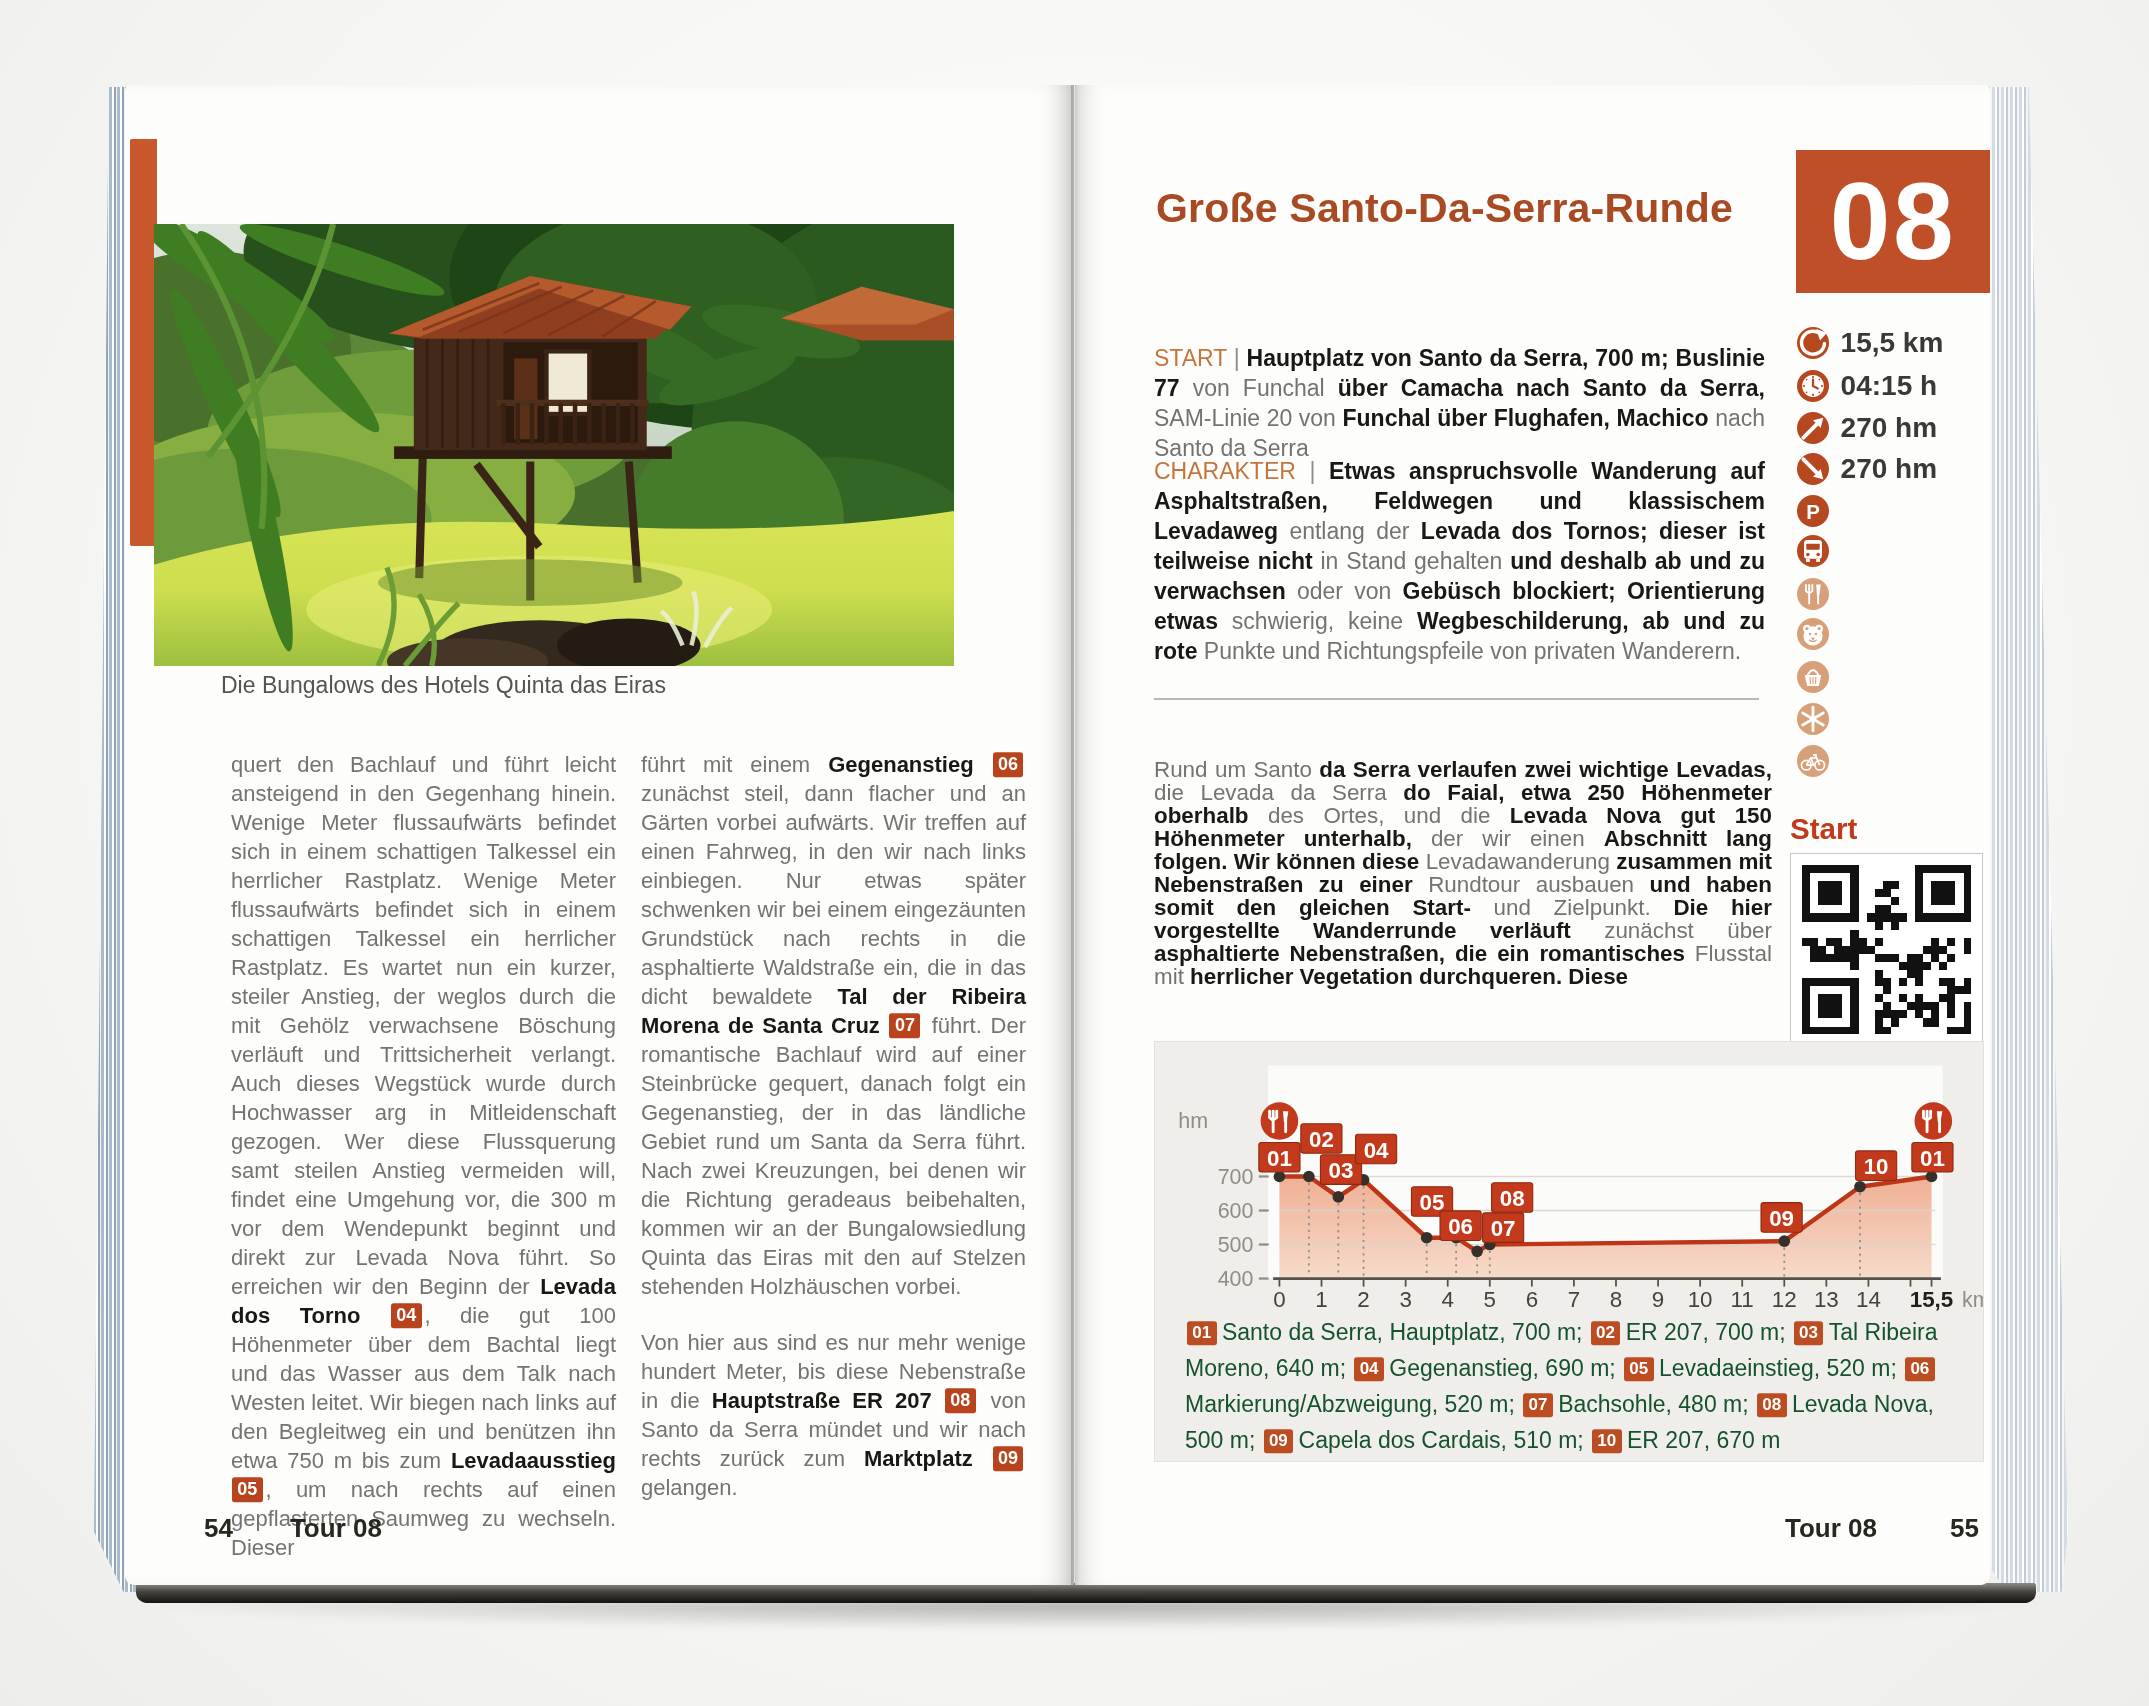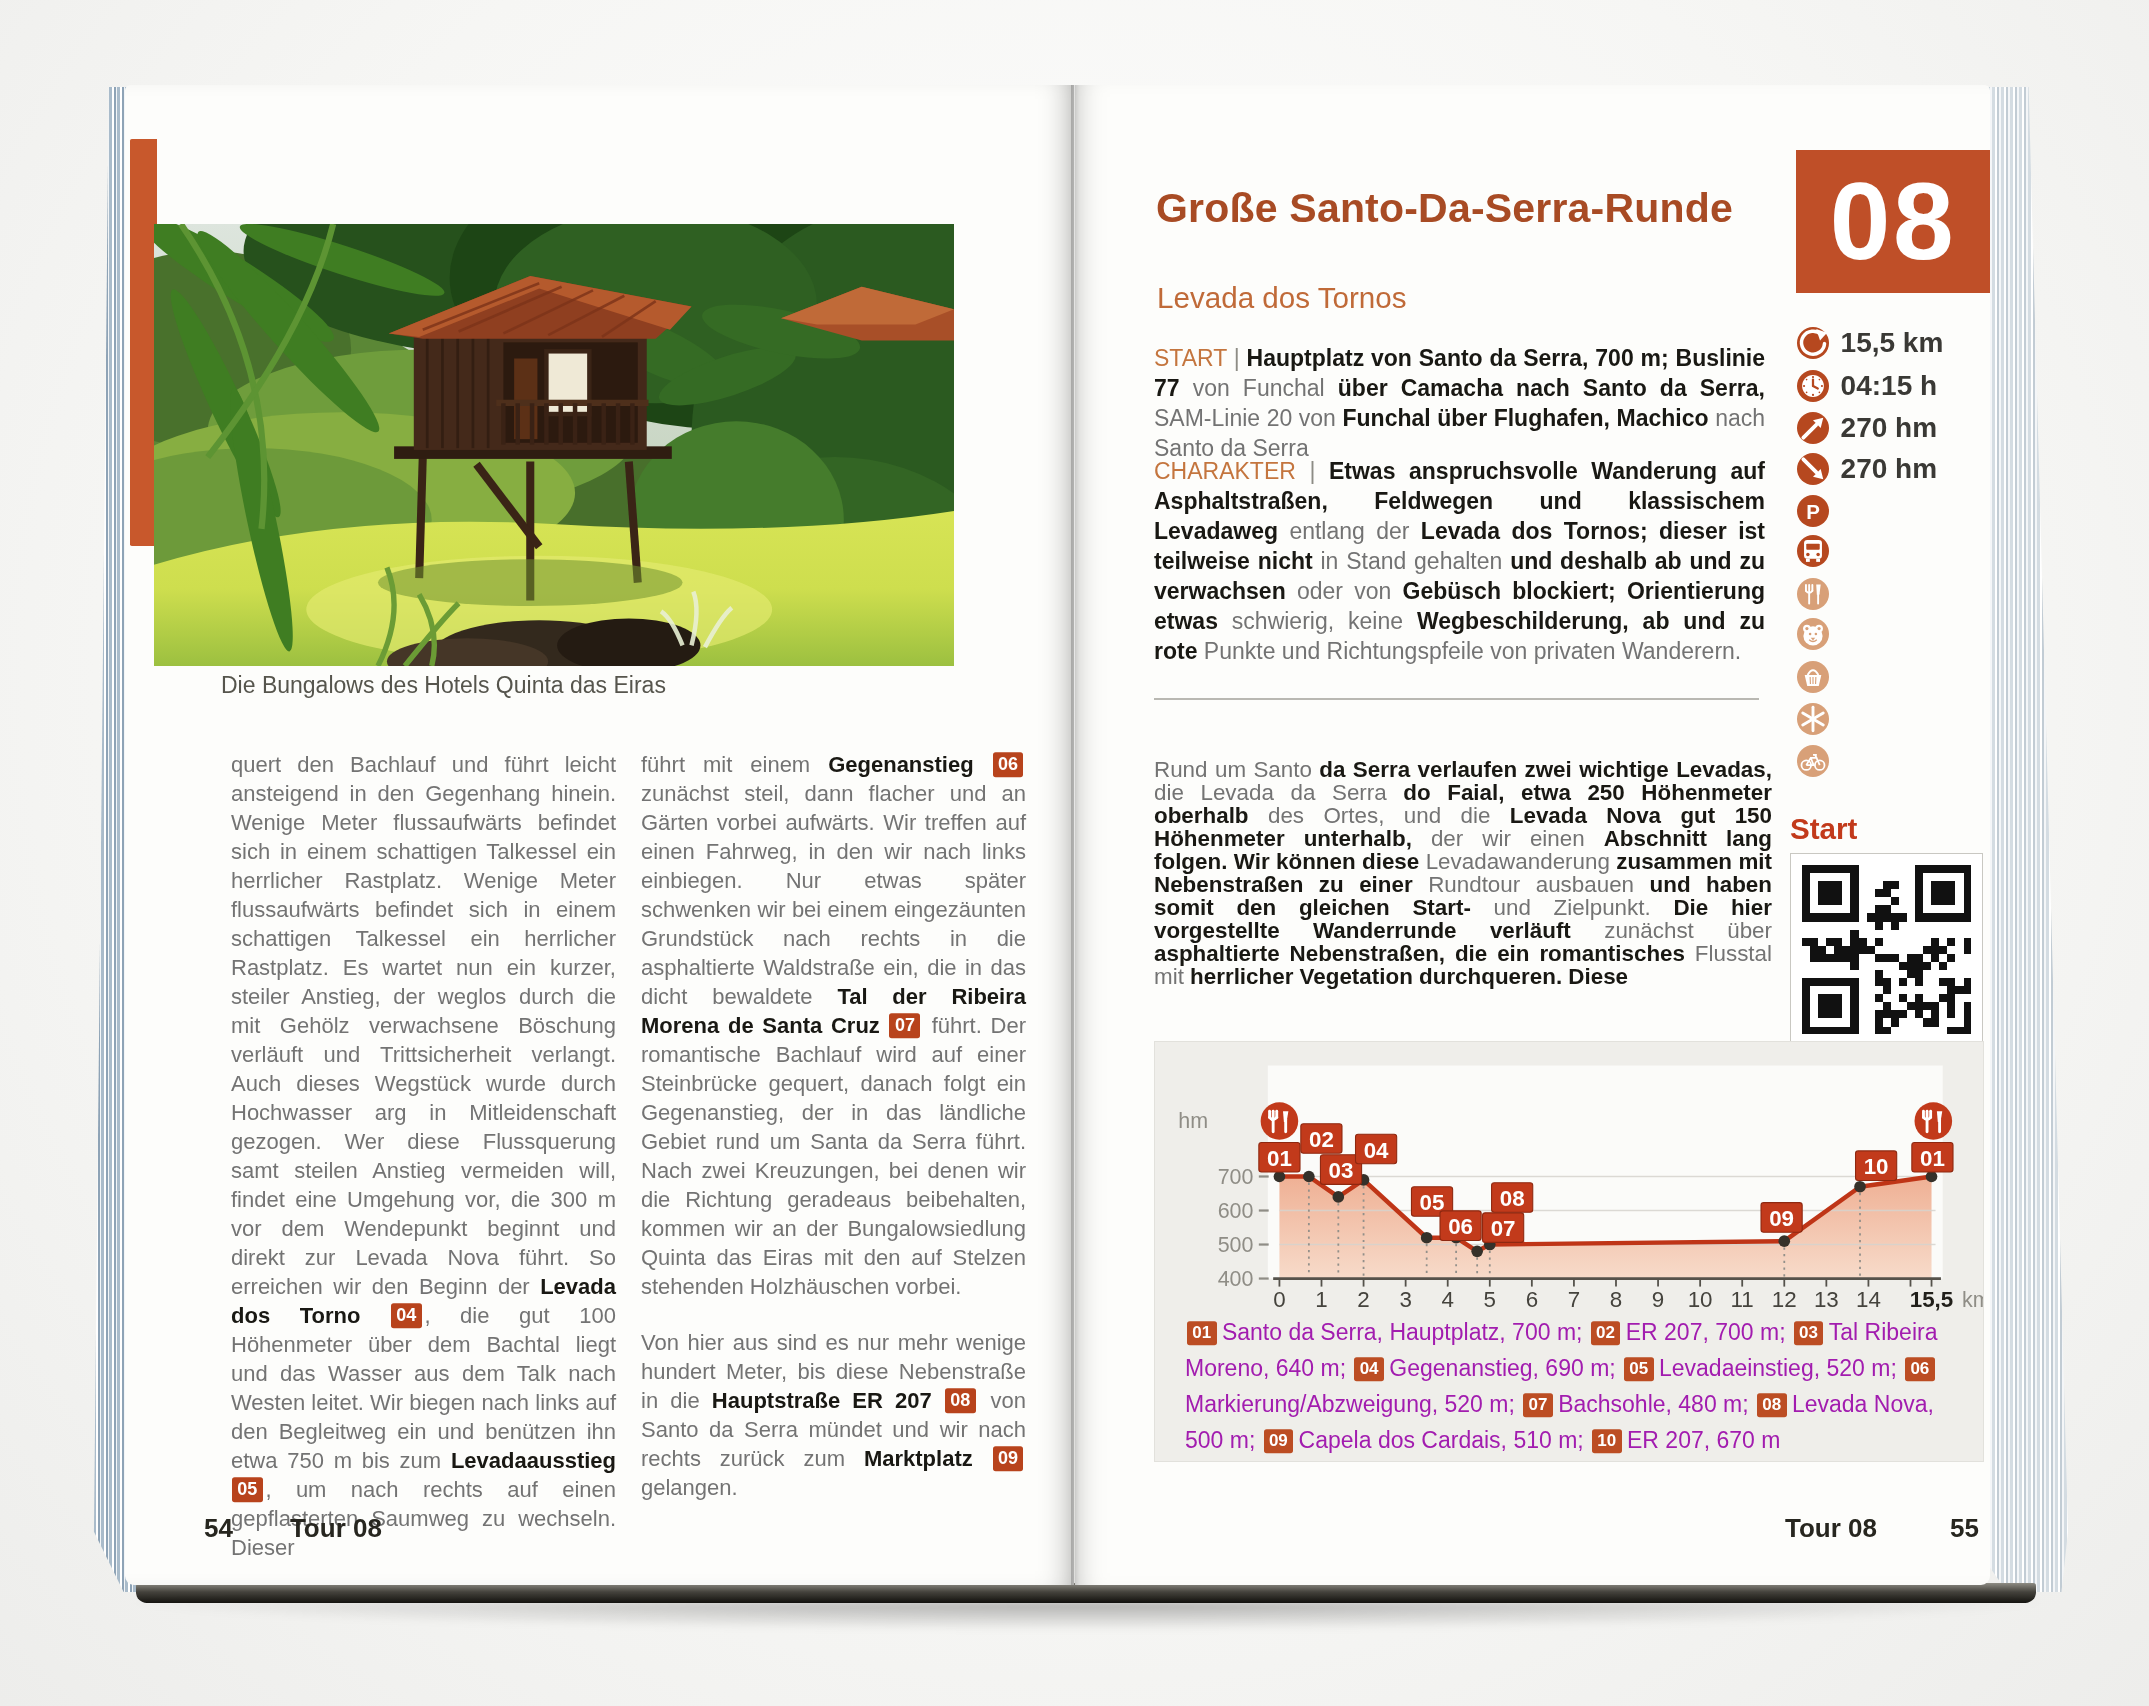--- a/index.html
+++ b/index.html
@@ -59,21 +59,21 @@
   #qr-label{left:715px;top:727px;font-size:29.6px;font-weight:700;color:#c23a1b;}
   #qr-box{left:715px;top:768px;width:193px;height:193px;background:#fff;border:1.8px solid #c9c8c2;
     box-sizing:border-box;padding:10.7px;}
   #qr-box svg{width:100%;height:100%;display:block;}
   
   #chart-panel{left:79px;top:956px;width:830px;height:421px;background:#efeeea;border:0.9px solid #e2e1dc;box-sizing:border-box;}
   #profile-svg{position:absolute;left:0;top:0;width:828px;height:269px;}
   #chart-legend{position:absolute;left:30px;top:272px;width:770px;font-size:23px;line-height:36px;color:#3e3d37;}
   .lg-badge{display:inline-block;background:#bc4d23;color:#fff;font-weight:700;font-size:17px;line-height:1;
     padding:2.7px 5.4px 3.6px;border-radius:2.7px;margin:0 5.4px 0 1.8px;transform:translateY(-1.8px);}
-  .lg-text{color:#a21caf;margin-top:8px;}
+  .lg-text{color:#14532d;margin-top:8px;}
   #footer-left{left:79px;top:1428px;}
   #footer-left .tour{margin-left:57px;}
   #footer-right{left:710px;top:1428px;}
   #footer-right .num{margin-left:73px;}
 </style>
 </head>
 <body>
 
 <div class="abs" id="edge-left"></div>
 <div class="abs" id="edge-right"></div>
@@ -215,21 +215,20 @@
     <div><span class="sg">Von hier aus sind es nur mehr wenige hundert Meter, bis diese Nebenstraße in die </span><span class="sb">Hauptstraße ER 207 </span><span class="wp-badge">08</span><span class="sg"> von Santo da Serra mündet und wir nach rechts zurück zum </span><span class="sb">Marktplatz </span><span class="wp-badge">09</span><span class="sg"> gelangen.</span></div>
   </div>
 
   <div class="abs pfooter" id="footer-left">
     <span>54</span><span class="tour">Tour 08</span>
   </div>
 </div>
 
 <div class="page" id="page-right">
   <div class="abs" id="tour-title">Große Santo-Da-Serra-Runde</div>
-  <div class="abs subtitle" style="top:196px;">Levada dos Tornos</div>
   <div class="abs" id="tour-badge">08</div>
 
   <div class="abs rp-para" id="start-para">
     <span class="plabel">START</span>
     <span class="psep"> <span>|</span> </span><span><span class="sb">Hauptplatz von Santo da Serra, 700 m; Buslinie 77 </span><span class="sg">von Funchal </span><span class="sb">über Camacha nach Santo da Serra, </span><span class="sg">SAM-Linie 20 von </span><span class="sb">Funchal über Flughafen, Machico </span><span class="sg">nach Santo da Serra</span></span>
   </div>
 
   <div class="abs rp-para" id="charakter-para">
     <span class="plabel">CHARAKTER</span>
     <span class="psep"> <span>|</span> </span><span><span class="sb">Etwas anspruchsvolle Wanderung auf Asphaltstraßen, Feldwegen und klassischem Levadaweg </span><span class="sg">entlang der </span><span class="sb">Levada dos Tornos; dieser ist teilweise nicht </span><span class="sg">in Stand gehalten </span><span class="sb">und deshalb ab und zu verwachsen </span><span class="sg">oder von </span><span class="sb">Gebüsch blockiert; Orientierung etwas </span><span class="sg">schwierig, keine </span><span class="sb">Wegbeschilderung, ab und zu rote </span><span class="sg">Punkte und Richtungspfeile von privaten Wanderern.</span></span>

